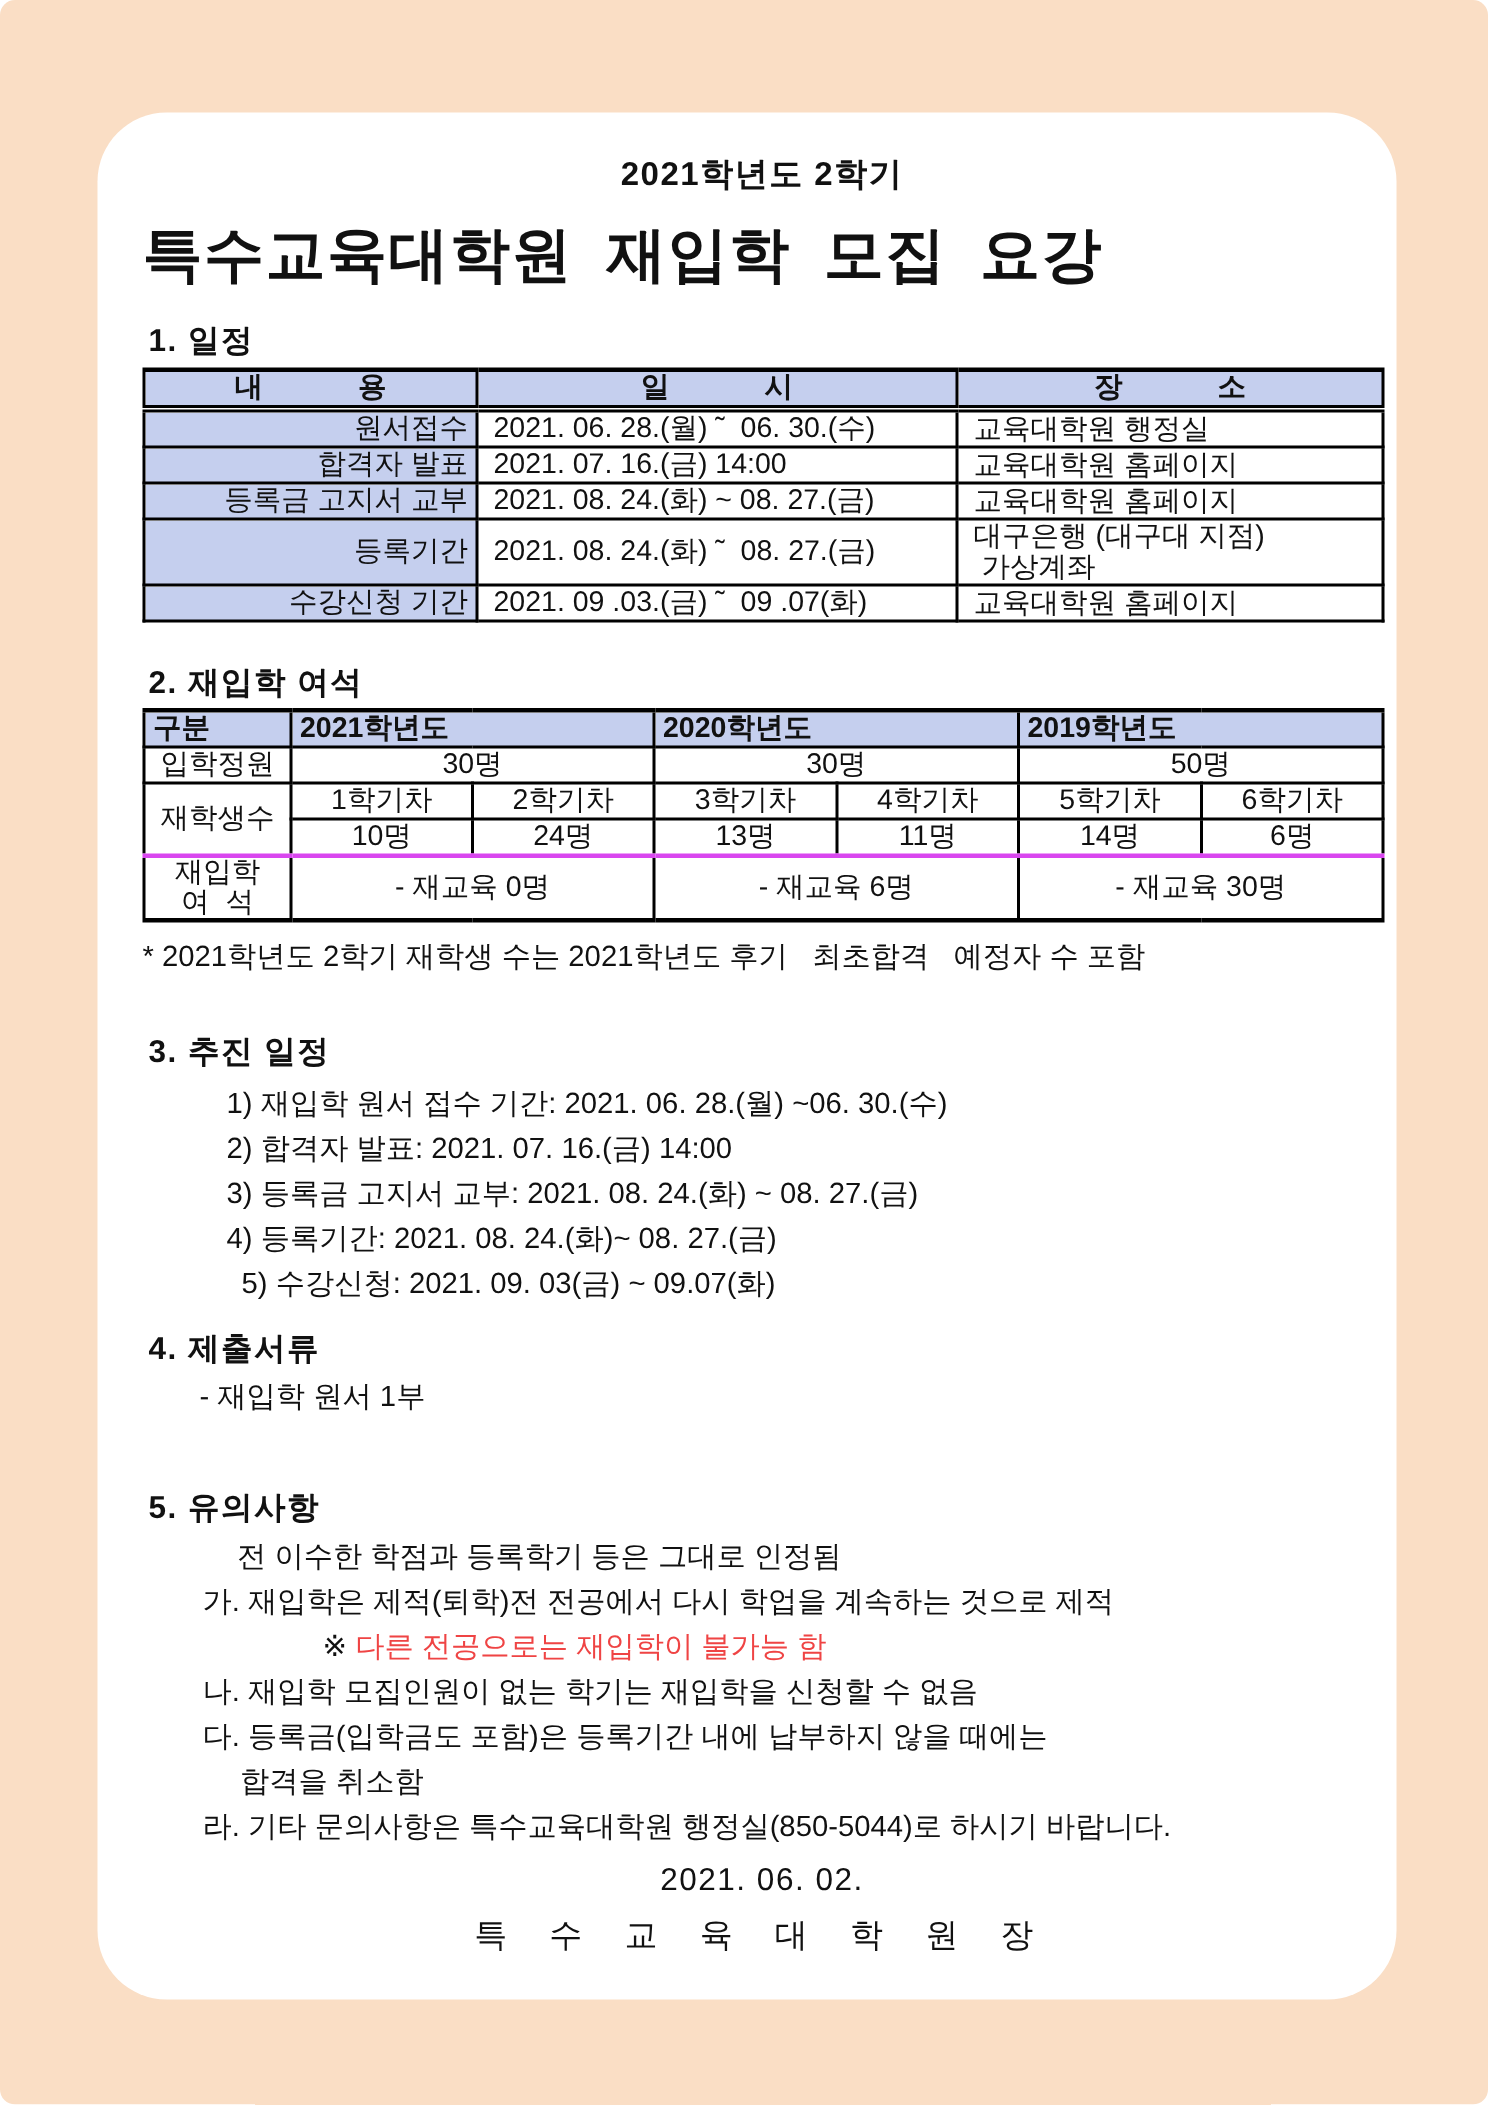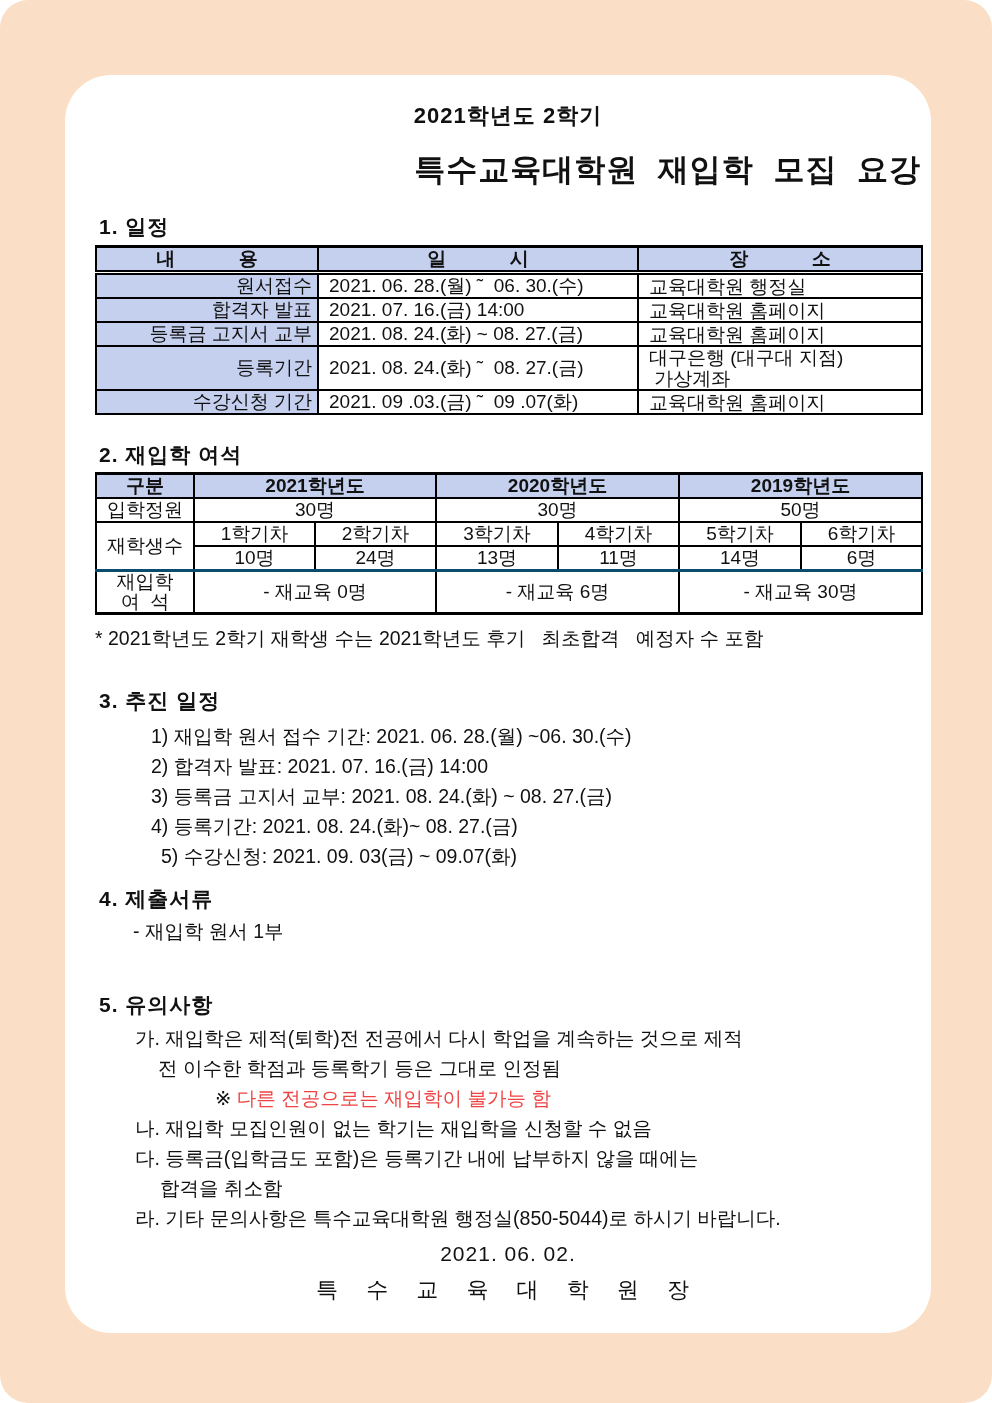--- a/index.html
+++ b/index.html
@@ -3,35 +3,35 @@
 <meta charset="utf-8">
 <style>
   * { box-sizing: border-box; margin: 0; padding: 0; }
   html, body { background: #ffffff; }
   body { font-family: "Liberation Sans", "DejaVu Sans", sans-serif; color: #111; }
 
   .page {
     position: relative;
     width: 992px; height: 1403px;
     background: #fadec5;
-    border-radius: 28px;
+    border-radius: 10px;
     overflow: hidden;
   }
   .sheet {
     position: absolute;
     left: 65px; top: 75px;
     width: 866px; height: 1258px;
     background: #ffffff;
     border-radius: 46px;
     padding: 26px 10px 0 30px;
     overflow: hidden;
   }
 
   .doc-term  { text-align: center; font-size: 22px; font-weight: 700; letter-spacing: 1px; }
-  .doc-title { text-align: right; font-size: 31px; font-weight: 700; letter-spacing: 1px;
+  .doc-title { text-align: left; font-size: 40px; font-weight: 700; letter-spacing: 1px;
                word-spacing: 10px; margin-top: 20px; line-height: 38px; }
 
   .section-heading { font-size: 21px; font-weight: 700; letter-spacing: 1px; margin-left: 4px; }
   .h1 { margin-top: 24px; margin-bottom: 4px; }
   .h2 { margin-top: 26px; margin-bottom: 3px; }
   .h3 { margin-top: 36px; margin-bottom: 6px; }
   .h4 { margin-top: 14px; margin-bottom: 4px; }
   .h5 { margin-top: 46px; margin-bottom: 4px; }
 
   table { border-collapse: collapse; table-layout: fixed; width: 826px; padding-left: 23px; }
@@ -41,25 +41,25 @@
   
   .t1 thead th { background: #c5cfee; font-weight: 700; text-align: center;
                  height: 26px; border-top: 3px solid #000; border-bottom: 5px double #000; }
   .t1 td { height: 23px; text-align: left; }
   .t1 td.label { background: #c5cfee; padding-left: 8px; text-align: right; }
   .t1 td.datetime { padding-left: 10px; }
   .t1 td.place { padding-left: 10px; line-height: 21px; }
   .t1 tr.tall td { height: 41px; }
 
   
-  .t2 th { background: #c5cfee; font-weight: 700; text-align: center;
+  .t2 th { background: #c5cfee; font-weight: 700; text-align: left;
            height: 21px; border-top: 3px solid #000; margin-top: 42px; }
   .t2 td { text-align: center; height: 20px; }
   .t2 tr.sem-row td, .t2 tr.num-row td { height: 19px; }
-  .t2 tr.vac-row td { height: 40px; border-top: 3px solid #0c4a6e; border-bottom: 3px solid #000; }
+  .t2 tr.vac-row td { height: 40px; border-top: 3px solid #d946ef; border-bottom: 3px solid #000; }
   .t2 td.vac-label { line-height: 20px; }
 
   .footnote { font-size: 19.5px; margin-top: 10px; line-height: 26px; white-space: pre-wrap; }
 
   .plan-item { font-size: 19.5px; line-height: 30px; margin-left: 56px; white-space: pre-wrap; }
   .plan-item.last { margin-left: 66px; }
 
   .doc-item { font-size: 19.5px; line-height: 28px; margin-left: 38px; white-space: pre-wrap; }
 
   .note-line { font-size: 19.5px; line-height: 30px; white-space: pre-wrap; }
@@ -187,22 +187,22 @@
     <div class="plan-item">1) 재입학 원서 접수 기간: 2021. 06. 28.(월) ~06. 30.(수)</div>
     <div class="plan-item">2) 합격자 발표: 2021. 07. 16.(금) 14:00</div>
     <div class="plan-item">3) 등록금 고지서 교부: 2021. 08. 24.(화) ~ 08. 27.(금)</div>
     <div class="plan-item">4) 등록기간: 2021. 08. 24.(화)~ 08. 27.(금)</div>
     <div class="plan-item last">5) 수강신청: 2021. 09. 03(금) ~ 09.07(화)</div>
 
     <div class="section-heading h4">4. 제출서류</div>
     <div class="doc-item">- 재입학 원서 1부</div>
 
     <div class="section-heading h5">5. 유의사항</div>
+    <div class="note-line indent-b">전 이수한 학점과 등록학기 등은 그대로 인정됨</div>
     <div class="note-line indent-a">가. 재입학은 제적(퇴학)전 전공에서 다시 학업을 계속하는 것으로 제적</div>
-    <div class="note-line indent-b">전 이수한 학점과 등록학기 등은 그대로 인정됨</div>
     <div class="note-line indent-c"><span class="warn-mark">※</span><span> </span><span class="red-text">다른 전공으로는 재입학이 불가능 함</span></div>
     <div class="note-line indent-a">나. 재입학 모집인원이 없는 학기는 재입학을 신청할 수 없음</div>
     <div class="note-line indent-a">다. 등록금(입학금도 포함)은 등록기간 내에 납부하지 않을 때에는</div>
     <div class="note-line indent-d">합격을 취소함</div>
     <div class="note-line indent-a">라. 기타 문의사항은 특수교육대학원 행정실(850-5044)로 하시기 바랍니다.</div>
 
     <div class="footer-date">2021. 06. 02.</div>
     <div class="footer-signature">특 수 교 육 대 학 원 장</div>
 
   </div>

